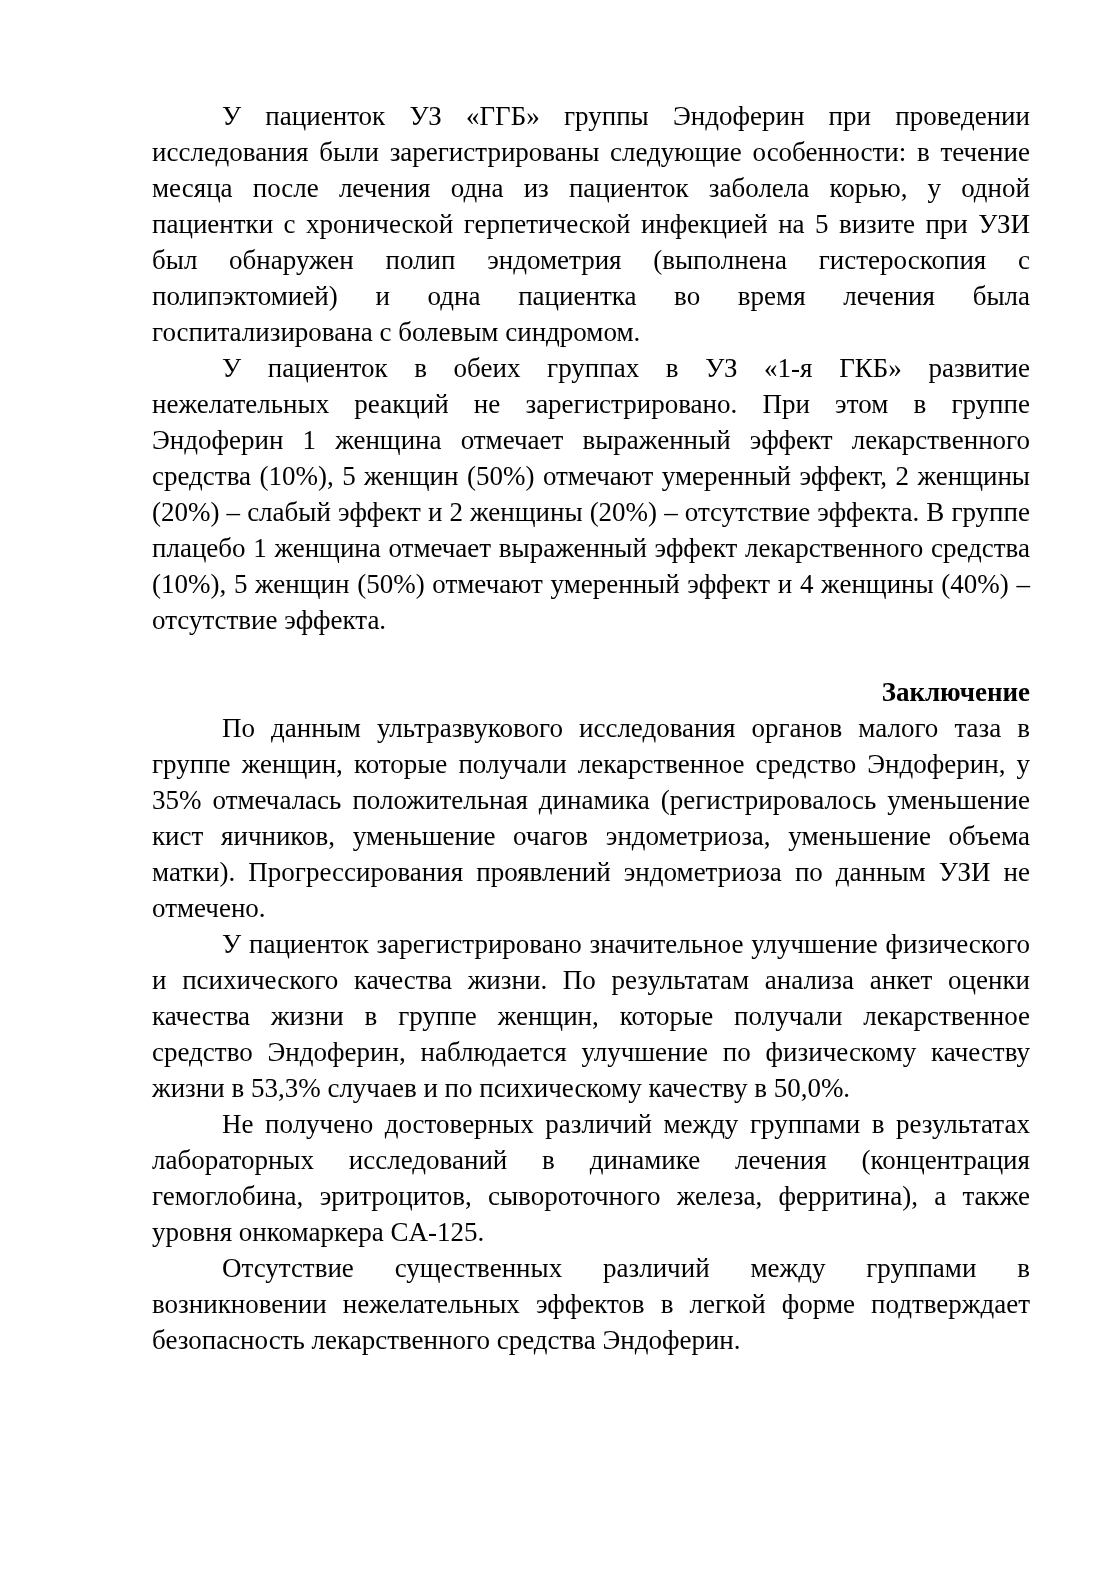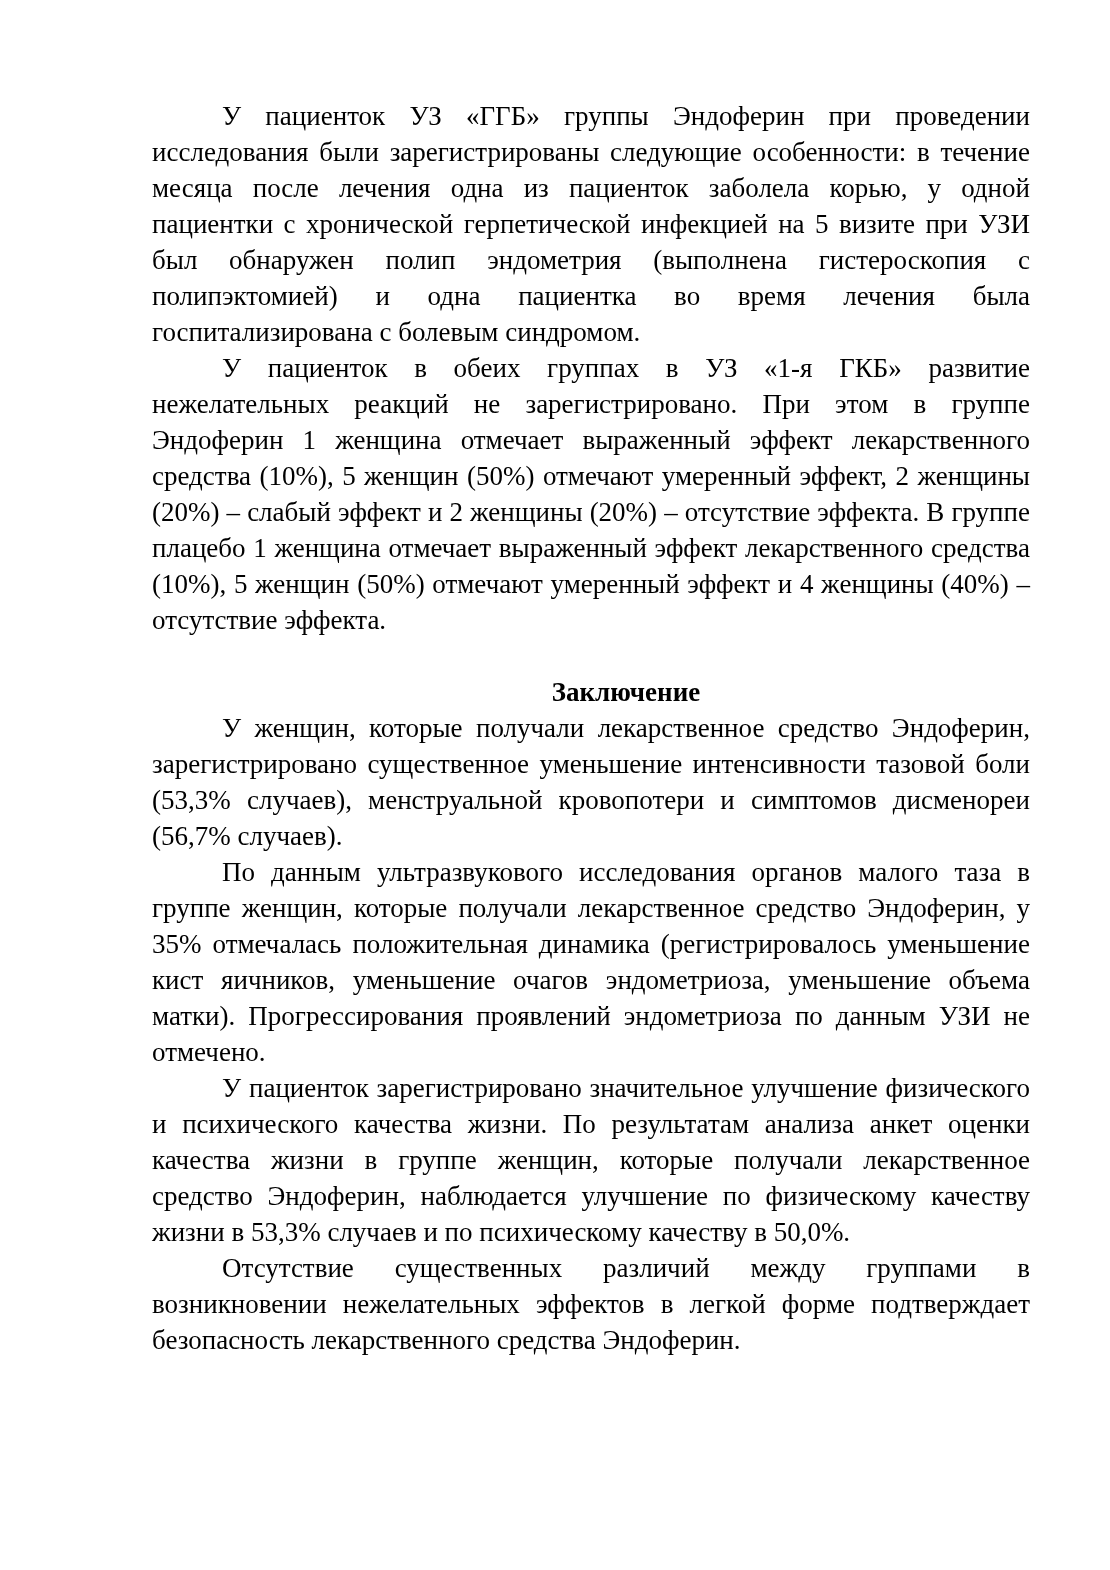--- a/index.html
+++ b/index.html
@@ -37,21 +37,21 @@
     text-indent: 70px;
     hyphens: none;
     word-spacing: 0;
   }
   .section-heading {
     margin: 0;
     padding: 0;
     font-size: 27px;
     line-height: 36px;
     font-weight: bold;
-    text-align: center;
+    text-align: right;
     text-indent: 70px;
   }
   .spacer-line {
     height: 36px;
     line-height: 36px;
     font-size: 27px;
   }
 </style>
 </head>
 <body>
@@ -61,23 +61,23 @@
 
     <p class="para">У пациенток УЗ «ГГБ» группы Эндоферин при проведении исследования были зарегистрированы следующие особенности: в течение месяца после лечения одна из пациенток заболела корью, у одной пациентки с хронической герпетической инфекцией на 5 визите при УЗИ был обнаружен полип эндометрия (выполнена гистероскопия с полипэктомией) и одна пациентка во время лечения была госпитализирована с болевым синдромом.</p>
 
     <p class="para">У пациенток в обеих группах в УЗ «1-я ГКБ» развитие нежелательных реакций не зарегистрировано. При этом в группе Эндоферин 1 женщина отмечает выраженный эффект лекарственного средства (10%), 5 женщин (50%) отмечают умеренный эффект, 2 женщины (20%) – слабый эффект и 2 женщины (20%) – отсутствие эффекта. В группе плацебо 1 женщина отмечает выраженный эффект лекарственного средства (10%), 5 женщин (50%) отмечают умеренный эффект и 4 женщины (40%) – отсутствие эффекта.</p>
 
     <div class="spacer-line">&nbsp;</div>
 
     <p class="section-heading">Заключение</p>
 
 
-    <p class="para">У женщин, которые получали лекарственное средство Эндоферин, зарегистрировано существенное уменьшение интенсивности тазовой боли (53,3% случаев), менструальной кровопотери и симптомов дисменореи (56,7% случаев).</p>
 
     <p class="para">По данным ультразвукового исследования органов малого таза в группе женщин, которые получали лекарственное средство Эндоферин, у 35% отмечалась положительная динамика (регистрировалось уменьшение кист яичников, уменьшение очагов эндометриоза, уменьшение объема матки). Прогрессирования проявлений эндометриоза по данным УЗИ не отмечено.</p>
 
     <p class="para">У пациенток зарегистрировано значительное улучшение физического и психического качества жизни. По результатам анализа анкет оценки качества жизни в группе женщин, которые получали лекарственное средство Эндоферин, наблюдается улучшение по физическому качеству жизни в 53,3% случаев и по психическому качеству в 50,0%.</p>
 
+    <p class="para">Не получено достоверных различий между группами в результатах лабораторных исследований в динамике лечения (концентрация гемоглобина, эритроцитов, сывороточного железа, ферритина), а также уровня онкомаркера CA-125.</p>
 
     <p class="para">Отсутствие существенных различий между группами в возникновении нежелательных эффектов в легкой форме подтверждает безопасность лекарственного средства Эндоферин.</p>
 
   </div>
 </div>
 
 </body></html>

